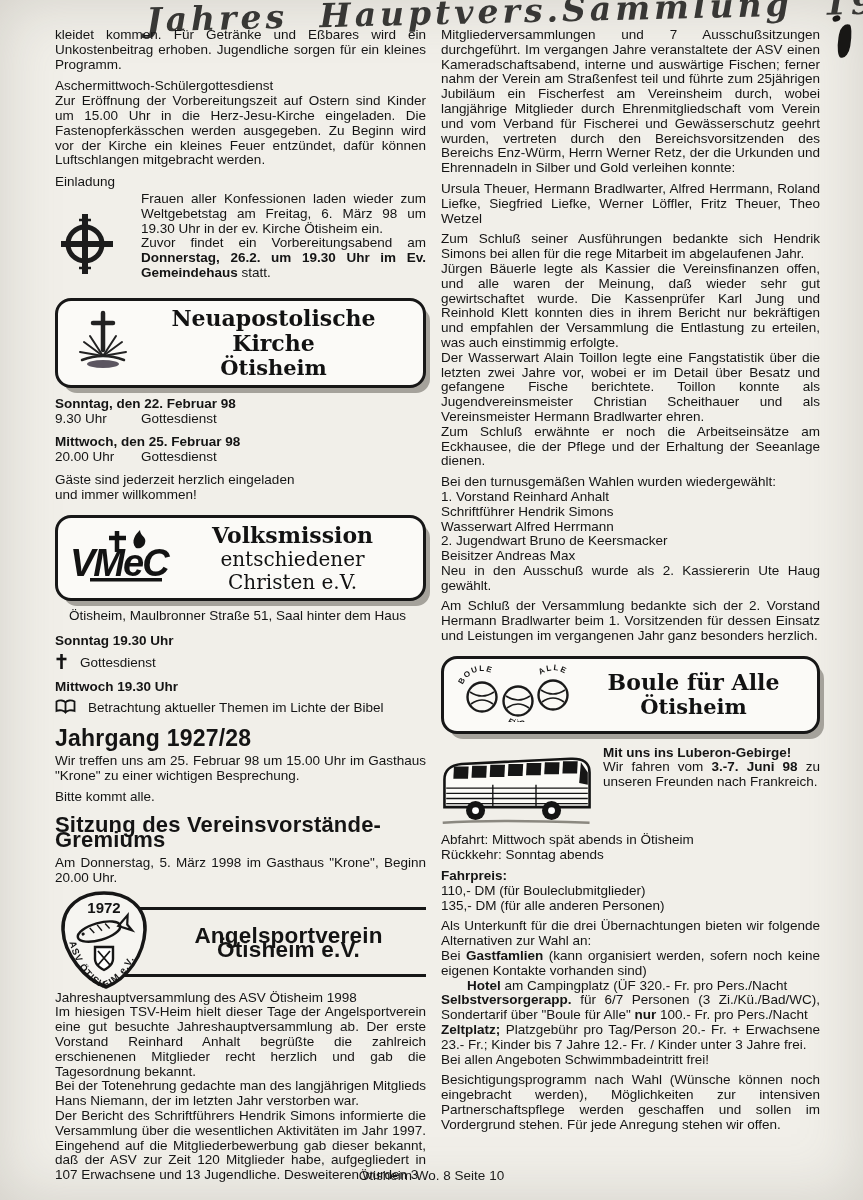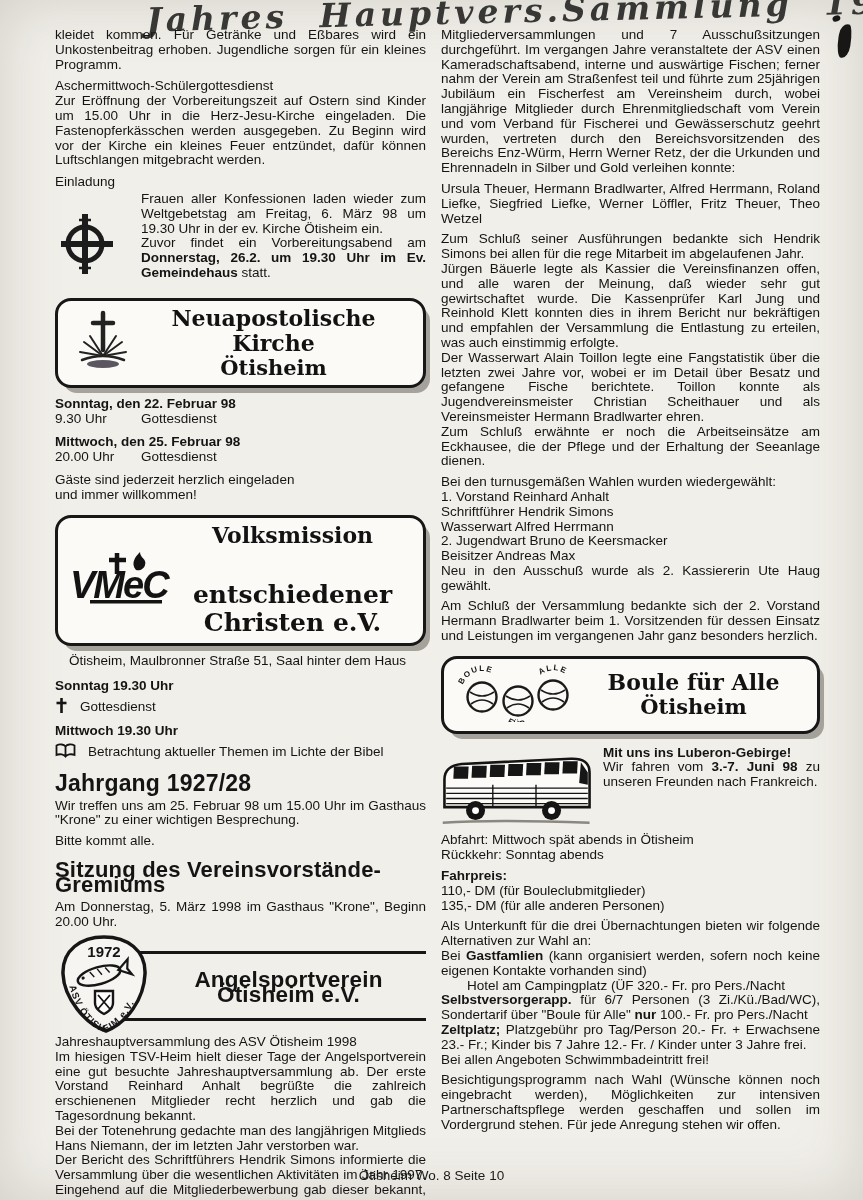--- a/index.html
+++ b/index.html
@@ -58,21 +58,21 @@
     display:flex; align-items:center;
     padding:5px 12px; min-height:64px;
     position:relative; text-align:center;
   }
   .banner .logo-wrap { flex:0 0 auto; }
   .banner .titles {
     flex:1; font-family:"DejaVu Serif", serif; font-weight:700;
     font-size:22px; line-height:1.14; color:#121212; text-align:center;
   }
   .banner .titles .t2 { font-size:21px; }
-  .banner .titles .t2.normal { font-weight:700; font-size:25px;margin-top:33px; }
+  .banner .titles .t2.normal { font-weight:400; font-size:20px; }
 
   .banner-gray {
     margin-top:16px;
     border:3px solid #171717; border-radius:24px;
     background-color:#bcb9b2;
     background-image:
       radial-gradient(#8a8780 0.8px, transparent 1px),
       radial-gradient(#dedbd4 0.8px, transparent 1px);
     background-size:4px 4px, 4px 4px;
     background-position:0 0, 2px 2px;
@@ -359,21 +359,21 @@
       <div class="clear"></div>
       <p class="p" style="text-align:left">Abfahrt: Mittwoch spät abends in Ötisheim</p>
       <p class="p" style="text-align:left">Rückkehr: Sonntag abends</p>
 
       <p class="p b gap6" style="text-align:left">Fahrpreis:</p>
       <p class="p" style="text-align:left">110,- DM (für Bouleclubmitglieder)</p>
       <p class="p" style="text-align:left">135,- DM (für alle anderen Personen)</p>
 
       <p class="p gap6">Als Unterkunft für die drei Übernachtungen bieten wir folgende Alternativen zur Wahl an:</p>
       <p class="p"><span>Bei </span><span style="font-weight: 700;">Gastfamlien</span><span> (kann organisiert werden, sofern noch keine eigenen Kontakte vorhanden sind)</span></p>
-      <p class="p"><span style="font-weight: 400; padding-left: 26px;">Hotel</span><span> am Campingplatz (ÜF 320.- Fr. pro Pers./Nacht</span></p>
+      <p class="p"><span style="font-weight: 700; padding-left: 26px;">Hotel</span><span> am Campingplatz (ÜF 320.- Fr. pro Pers./Nacht</span></p>
       <p class="p"><span style="font-weight: 700;">Selbstversorgerapp.</span><span> für 6/7 Personen (3 Zi./Kü./Bad/WC), Sondertarif über "Boule für Alle" </span><span style="font-weight: 700;">nur</span><span> 100.- Fr. pro Pers./Nacht</span></p>
       <p class="p"><span style="font-weight: 700;">Zeltplatz;</span><span> Platzgebühr pro Tag/Person 20.- Fr. + Erwachsene 23.- Fr.; Kinder bis 7 Jahre 12.- Fr. / Kinder unter 3 Jahre frei.</span></p>
       <p class="p" style="text-align:left">Bei allen Angeboten Schwimmbadeintritt frei!</p>
 
       <p class="p gap6">Besichtigungsprogramm nach Wahl (Wünsche können noch eingebracht werden), Möglichkeiten zur intensiven Partnerschaftspflege werden geschaffen und sollen im Vordergrund stehen. Für jede Anregung stehen wir offen.</p>
 
     </div>
   </div>
 
   <div class="footer">Ötisheim Wo. 8 Seite 10</div>

